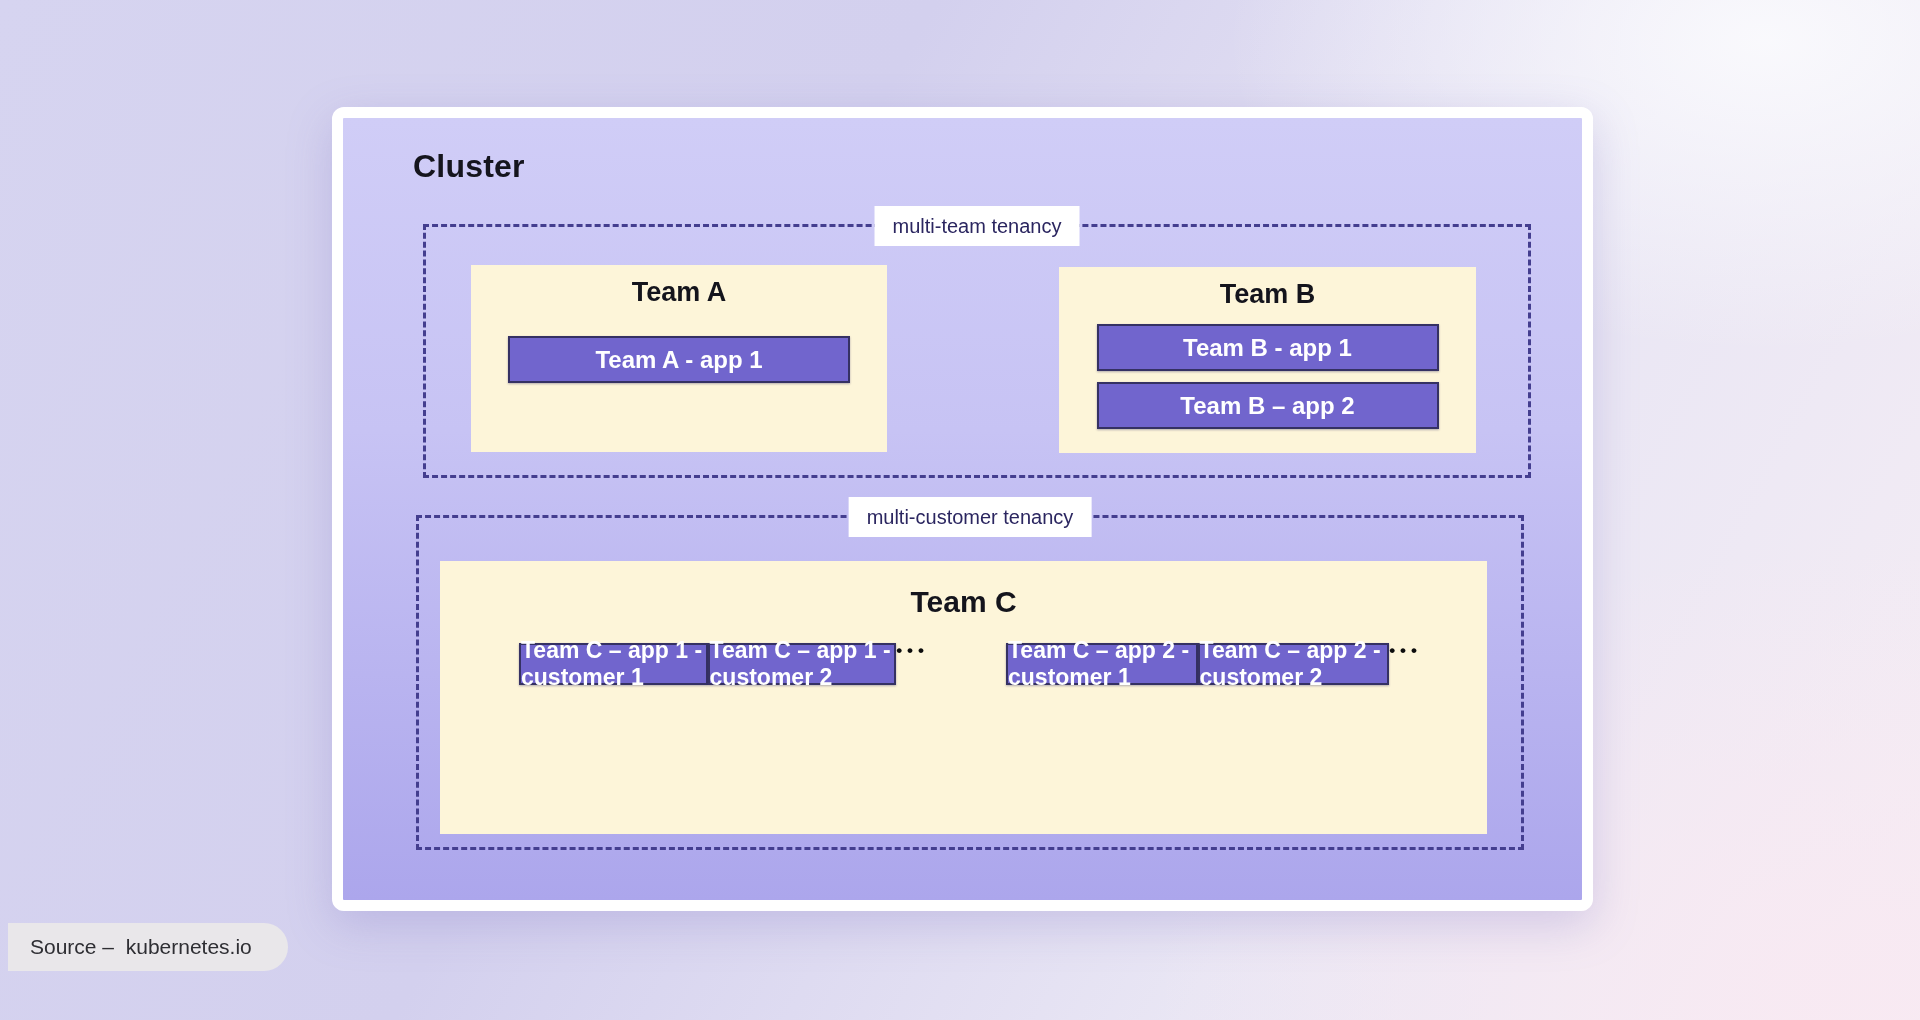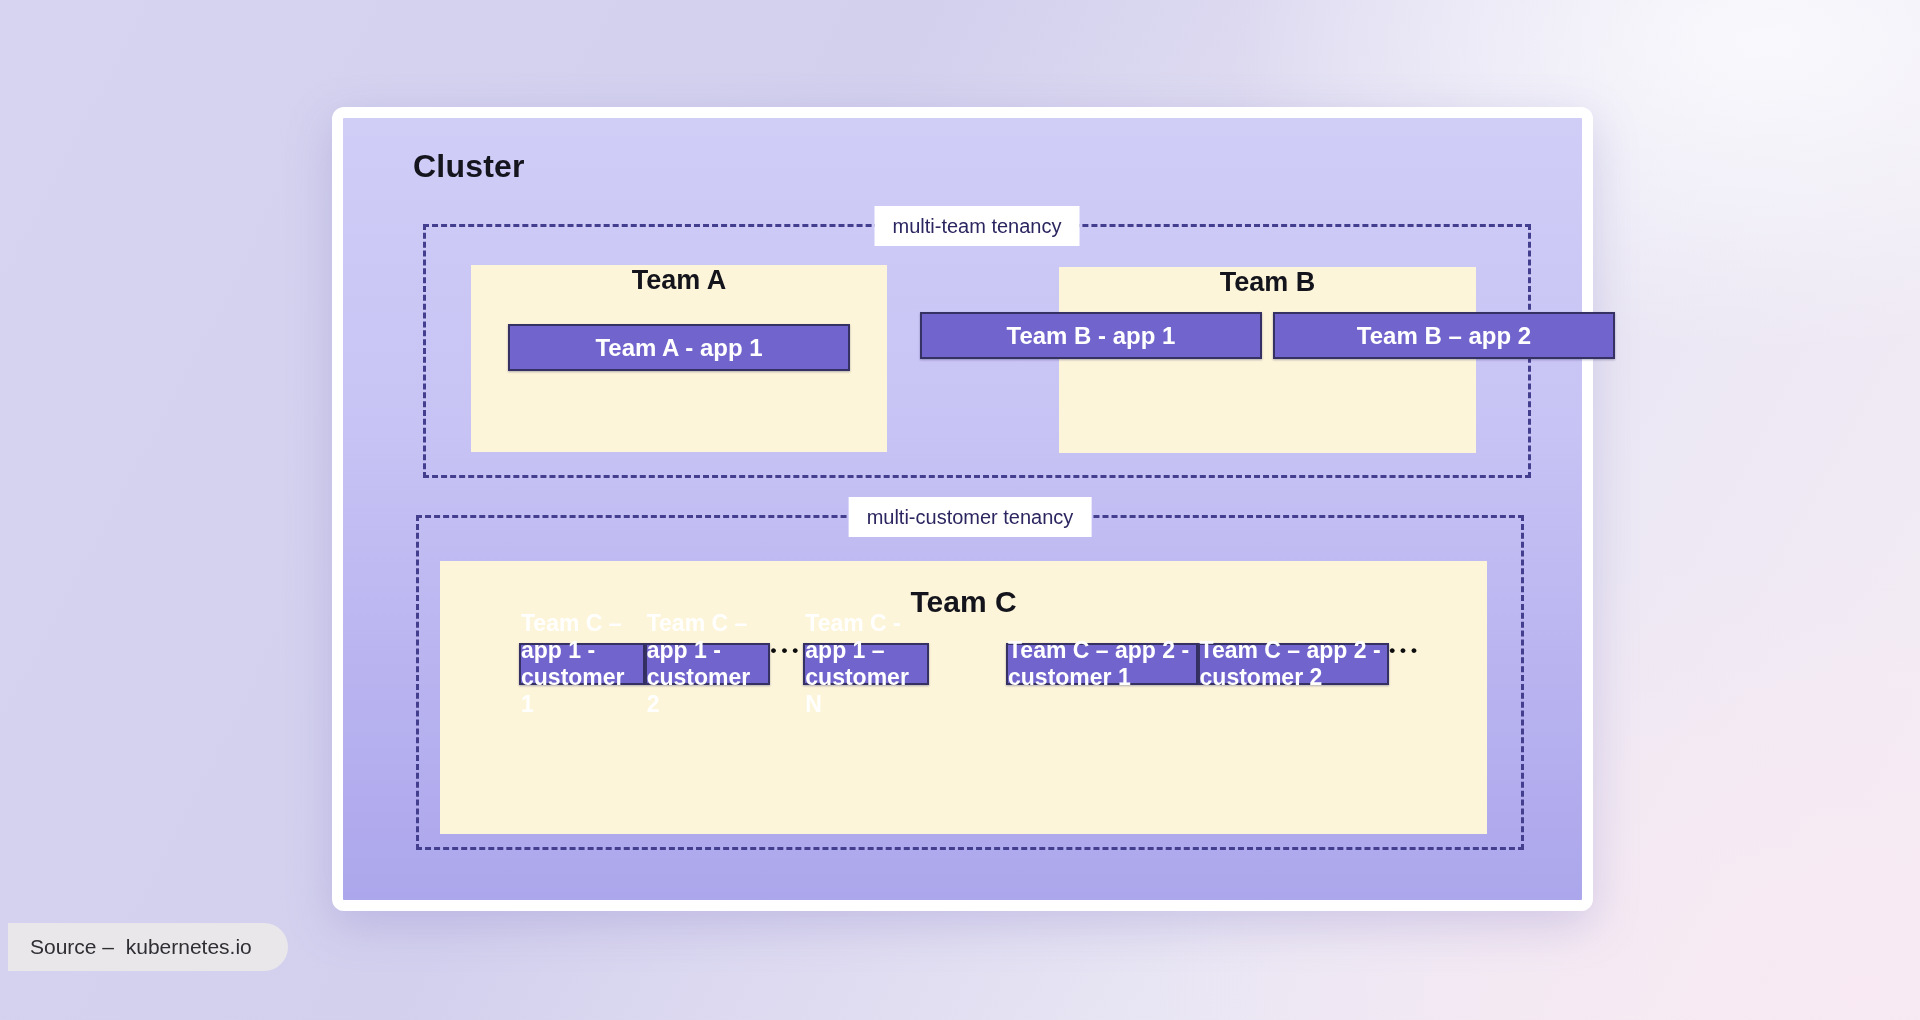--- a/index.html
+++ b/index.html
@@ -81,38 +81,39 @@
     flex-direction: column;
     align-items: center;
   }
   .team-a { left: 45px;  top: 38px; width: 416px; height: 187px; }
   .team-b { left: 633px; top: 40px; width: 417px; height: 186px; }
   .team-c { left: 21px;  top: 43px; width: 1047px; height: 273px; }
   .team-title {
     font-size: 27px;
     font-weight: bold;
     color: #14141c;
+    margin-top: 12px;
   }
   .team-c .team-title { font-size: 30px; margin-top: 24px; }
 
   
   .app {
     box-sizing: border-box;
     background: #7165cd;
     border: 2px solid #353163;
     color: #ffffff;
     display: flex;
     align-items: center;
     justify-content: center;
     font-size: 24px;
     font-weight: 600;
     box-shadow: 0 1px 2px rgba(40, 35, 90, 0.35);
   }
   .team-a .apps { margin-top: 28px; }
-  .team-b .apps { margin-top: 14px; display: flex; flex-direction: row; gap: 11px; }
+  .team-b .apps { margin-top: 14px; display: flex; flex-direction: column; gap: 11px; }
   .team-a .app, .team-b .app { width: 342px; height: 47px; }
 
   
   .cols {
     width: 100%;
     box-sizing: border-box;
     padding: 0 65px 0 79px;
     margin-top: 24px;
     display: flex;
     justify-content: space-between;
@@ -179,21 +180,20 @@
     <div class="zone-chip">multi-customer tenancy</div>
 
     <div class="team team-c">
       <div class="team-title">Team C</div>
       <div class="cols">
 
         <div class="col col-1">
           <div class="app">Team C – app 1 - customer 1</div>
           <div class="app">Team C – app 1 - customer 2</div>
           <div class="ellipsis">•••</div>
-          <div class="app">Team C - app 1 – customer N</div>
         </div>
 
         <div class="col col-2">
           <div class="app">Team C – app 2 - customer 1</div>
           <div class="app">Team C – app 2 - customer 2</div>
           <div class="ellipsis">•••</div>
         </div>
 
       </div>
     </div>

